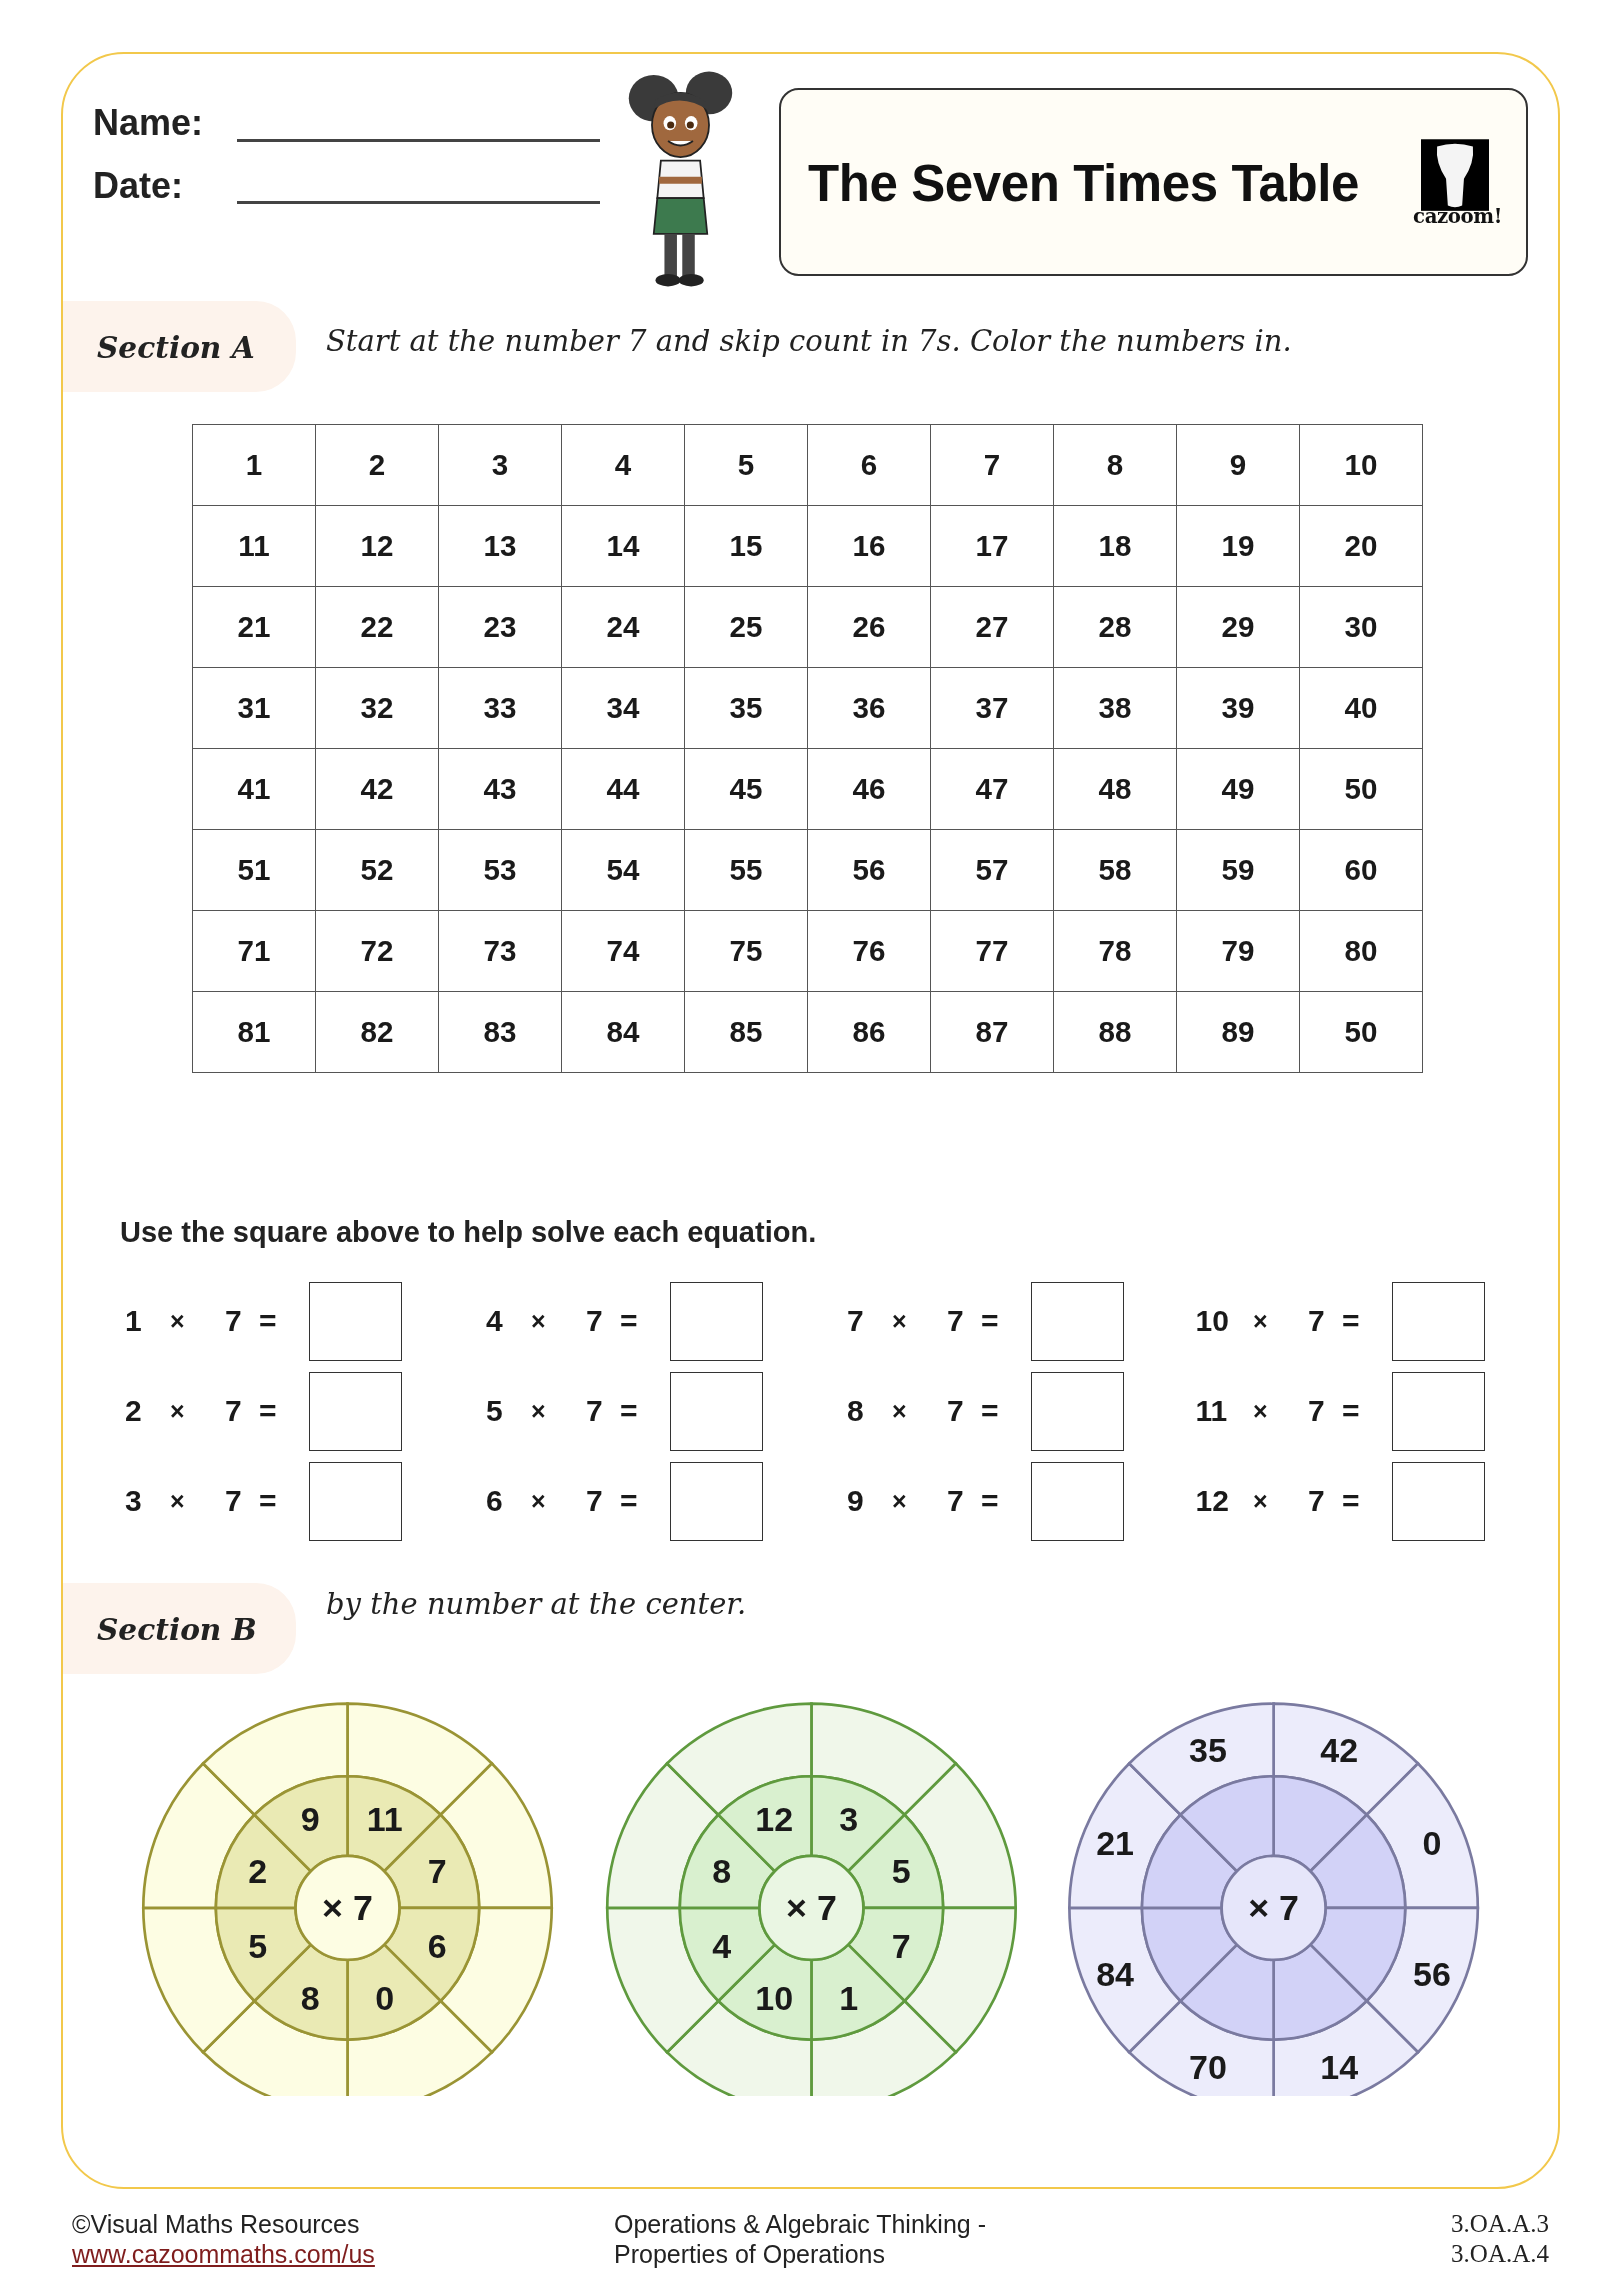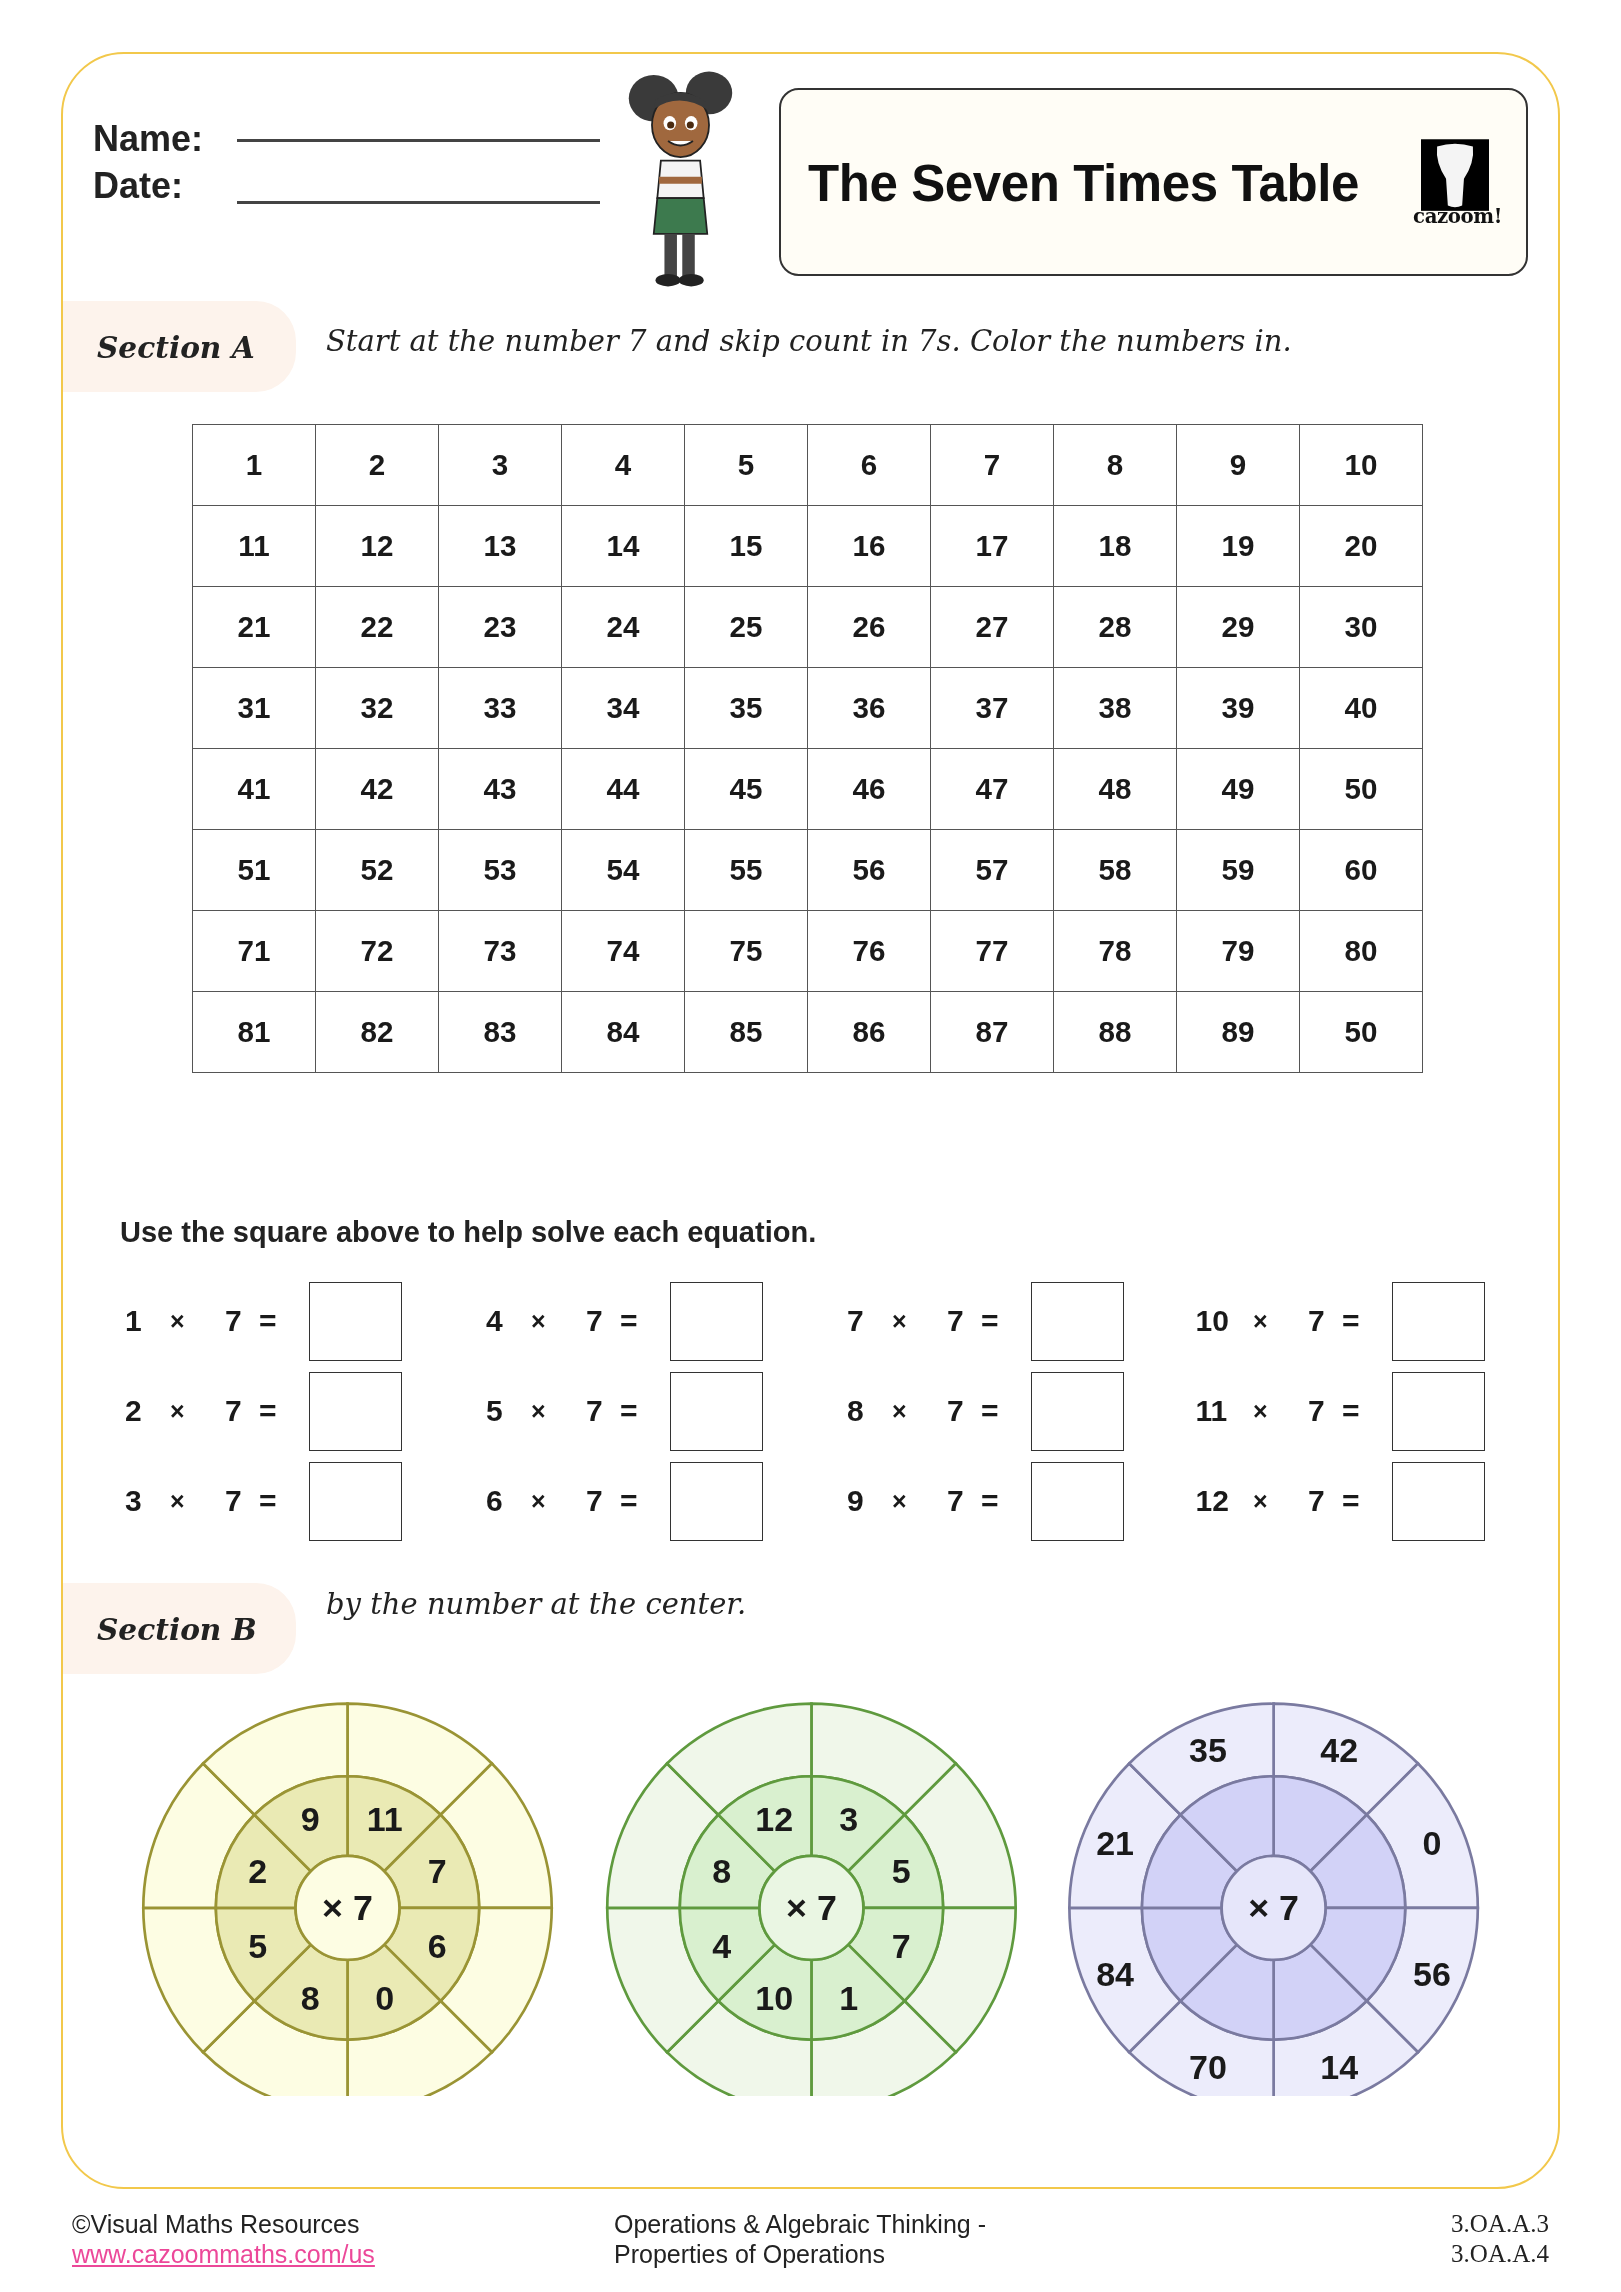--- a/index.html
+++ b/index.html
@@ -23,28 +23,28 @@
   .instr { position:absolute; font-family:"DejaVu Serif", serif; font-style:italic; font-size:29px; color:#222; line-height:38px; }
   table.grid { position:absolute; left:192px; top:424px; border-collapse:collapse; }
   table.grid td { width:123px; height:81px; border:1.8px solid #555; text-align:center; vertical-align:middle;
                   font-size:29.6px; font-weight:bold; padding:0; box-sizing:border-box; }
   .eq-head { position:absolute; left:120px; top:1216px; font-size:29px; font-weight:bold; color:#222; }
   .eq { position:absolute; height:79px; }
   .eq .n { position:absolute; font-size:30px; font-weight:bold; top:21.5px; }
   .eq .box { position:absolute; width:93px; height:79px; border:1.8px solid #333; box-sizing:border-box; background:#fff; }
   .wheels { position:absolute; left:0; top:1684px; width:1622px; height:412px; }
   .footer { position:absolute; font-size:25px; color:#222; line-height:30px; }
-  .footer a { color:#ec4899; text-decoration:underline; }
+  .footer a { color:#7f1d1d; text-decoration:underline; }
 </style>
 </head>
 <body>
 
 <div class="frame"></div>
 
-<div class="label" style="left:93px;top:118px;">Name:</div>
+<div class="label" style="left:93px;top:102px;">Name:</div>
 <div class="line" style="left:237px;top:139px;width:363px;"></div>
 <div class="label" style="left:93px;top:165px;">Date:</div>
 <div class="line" style="left:237px;top:201px;width:363px;"></div>
 
 <svg class="girl" viewBox="0 0 120 256">
   <ellipse cx="30" cy="38" rx="28" ry="26" fill="#3a3a3a"></ellipse>
   <ellipse cx="92" cy="32" rx="26" ry="24" fill="#3a3a3a"></ellipse>
   <ellipse cx="60" cy="68" rx="32" ry="36" fill="#a0683e" stroke="#222" stroke-width="2"></ellipse>
   <path d="M30 50 Q60 30 92 52 L88 42 Q60 22 32 40 Z" fill="#3a3a3a"></path>
   <ellipse cx="48" cy="66" rx="7" ry="8" fill="#fff"></ellipse>

